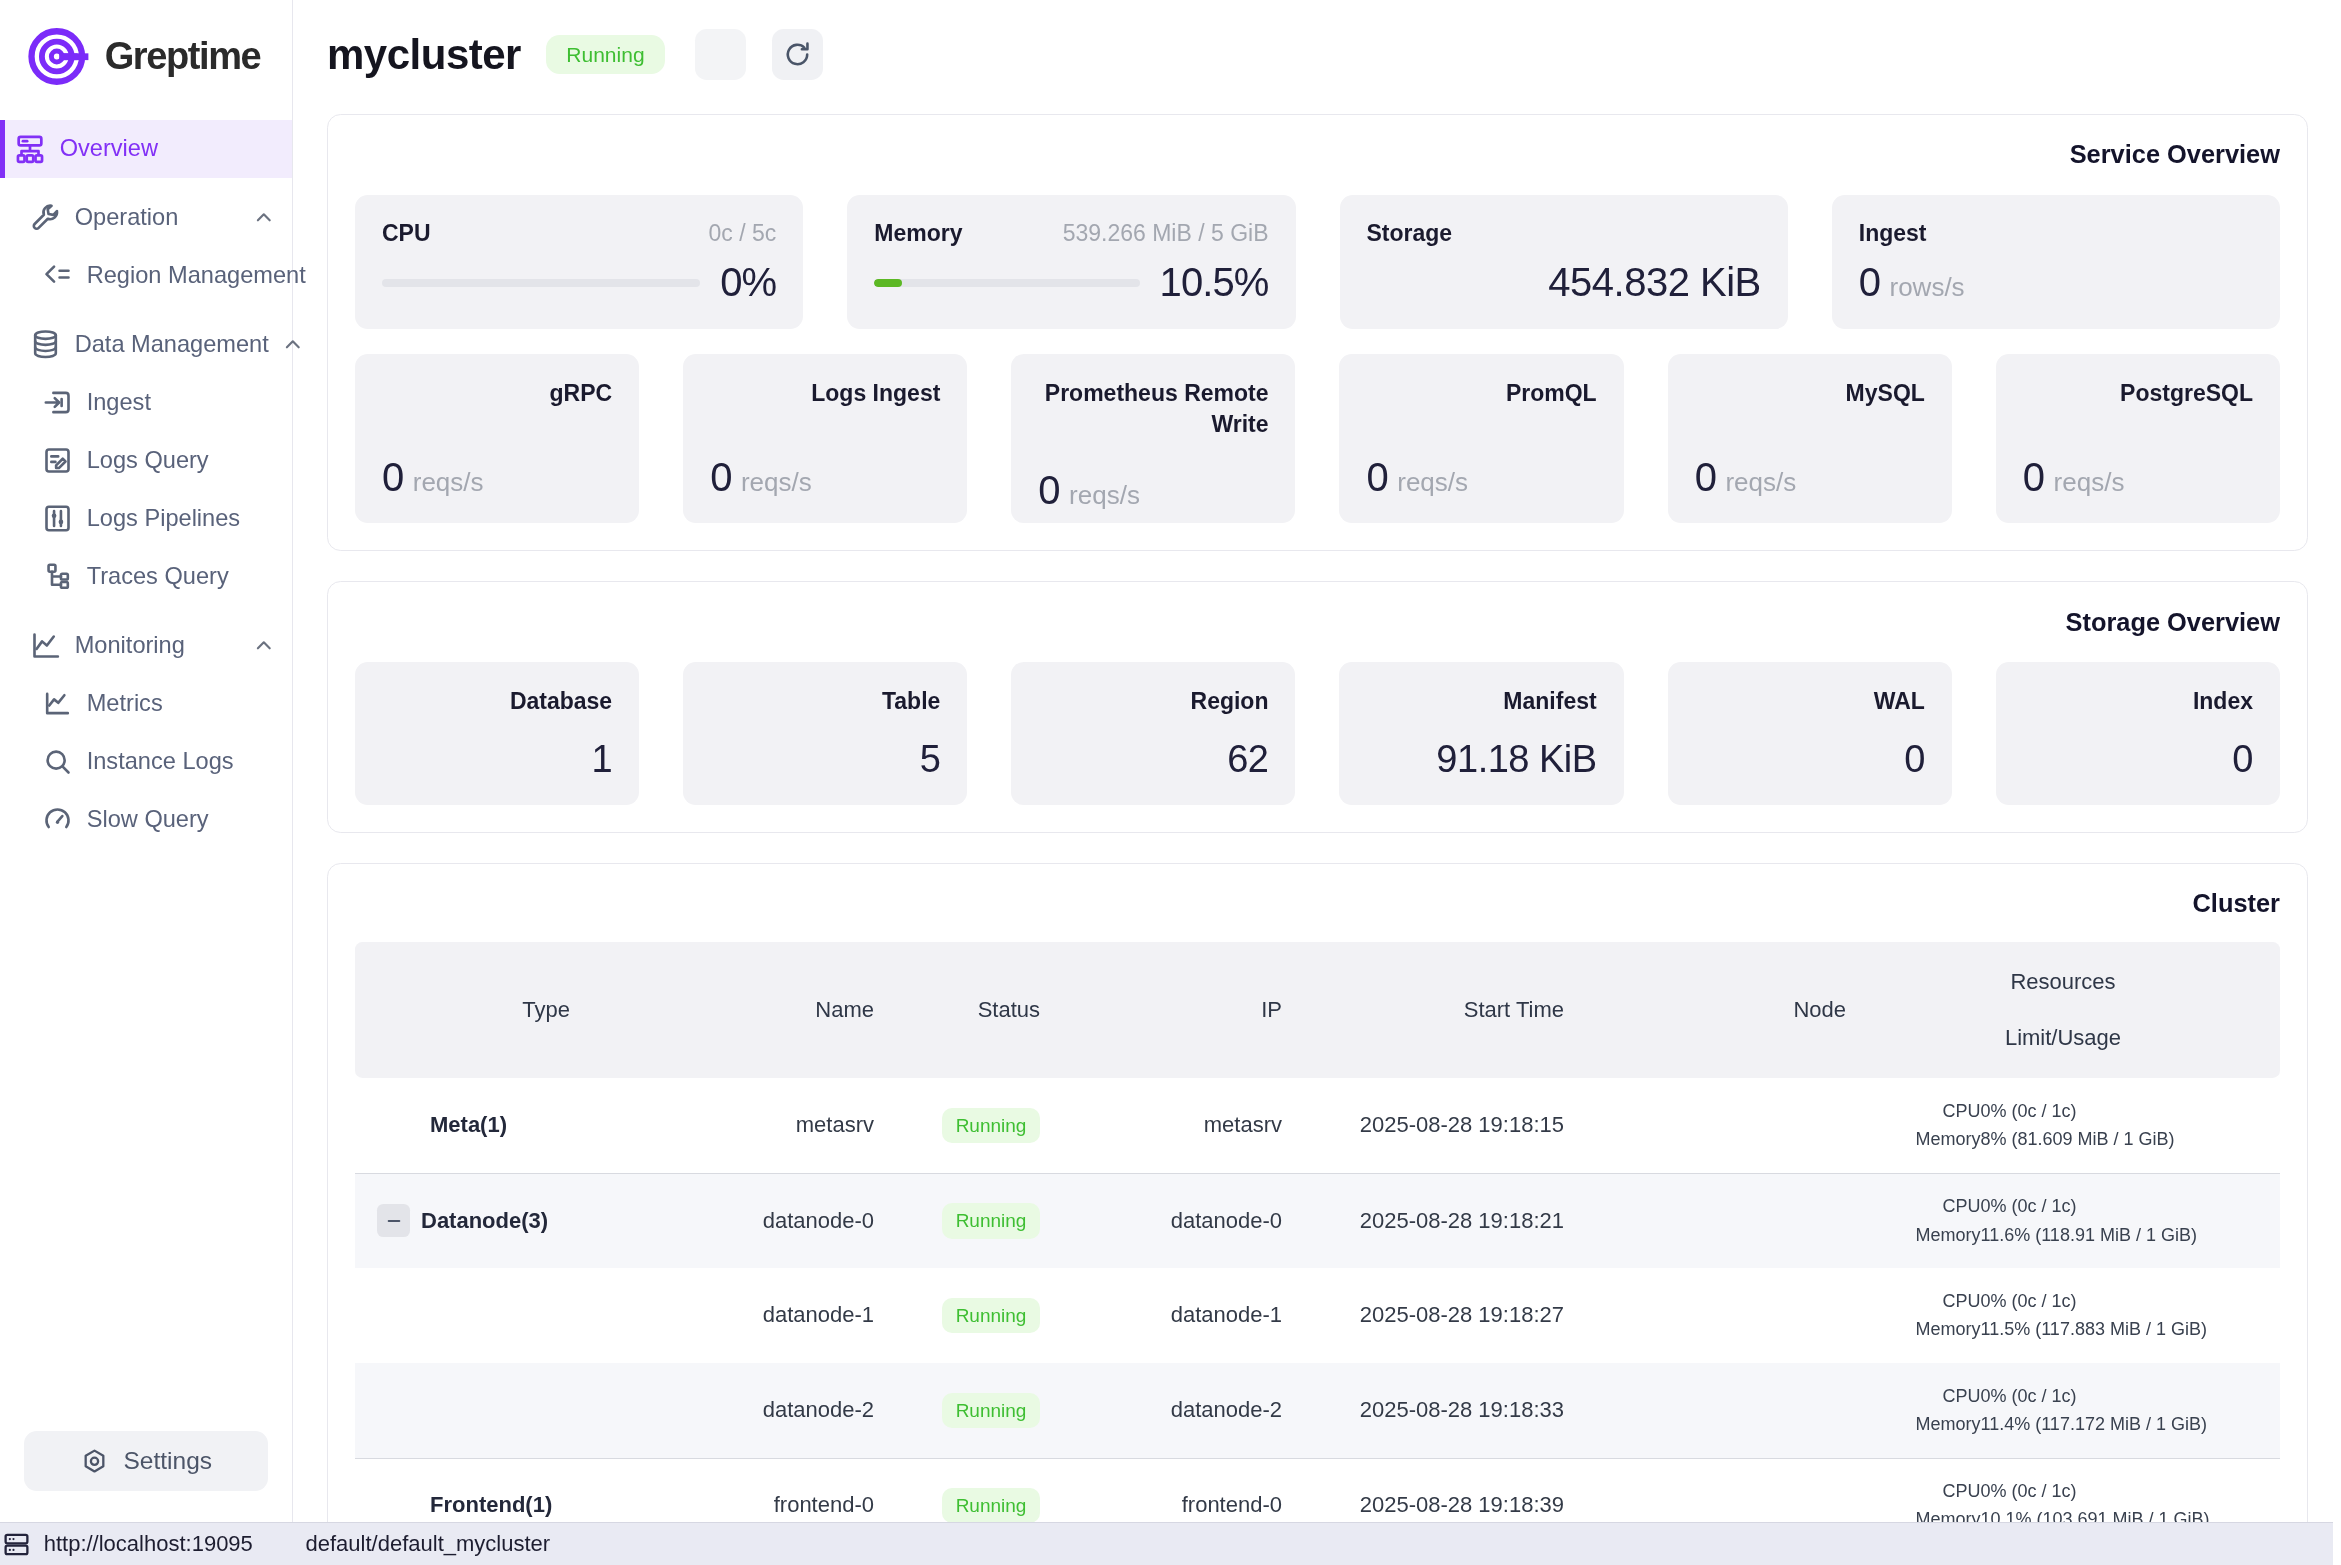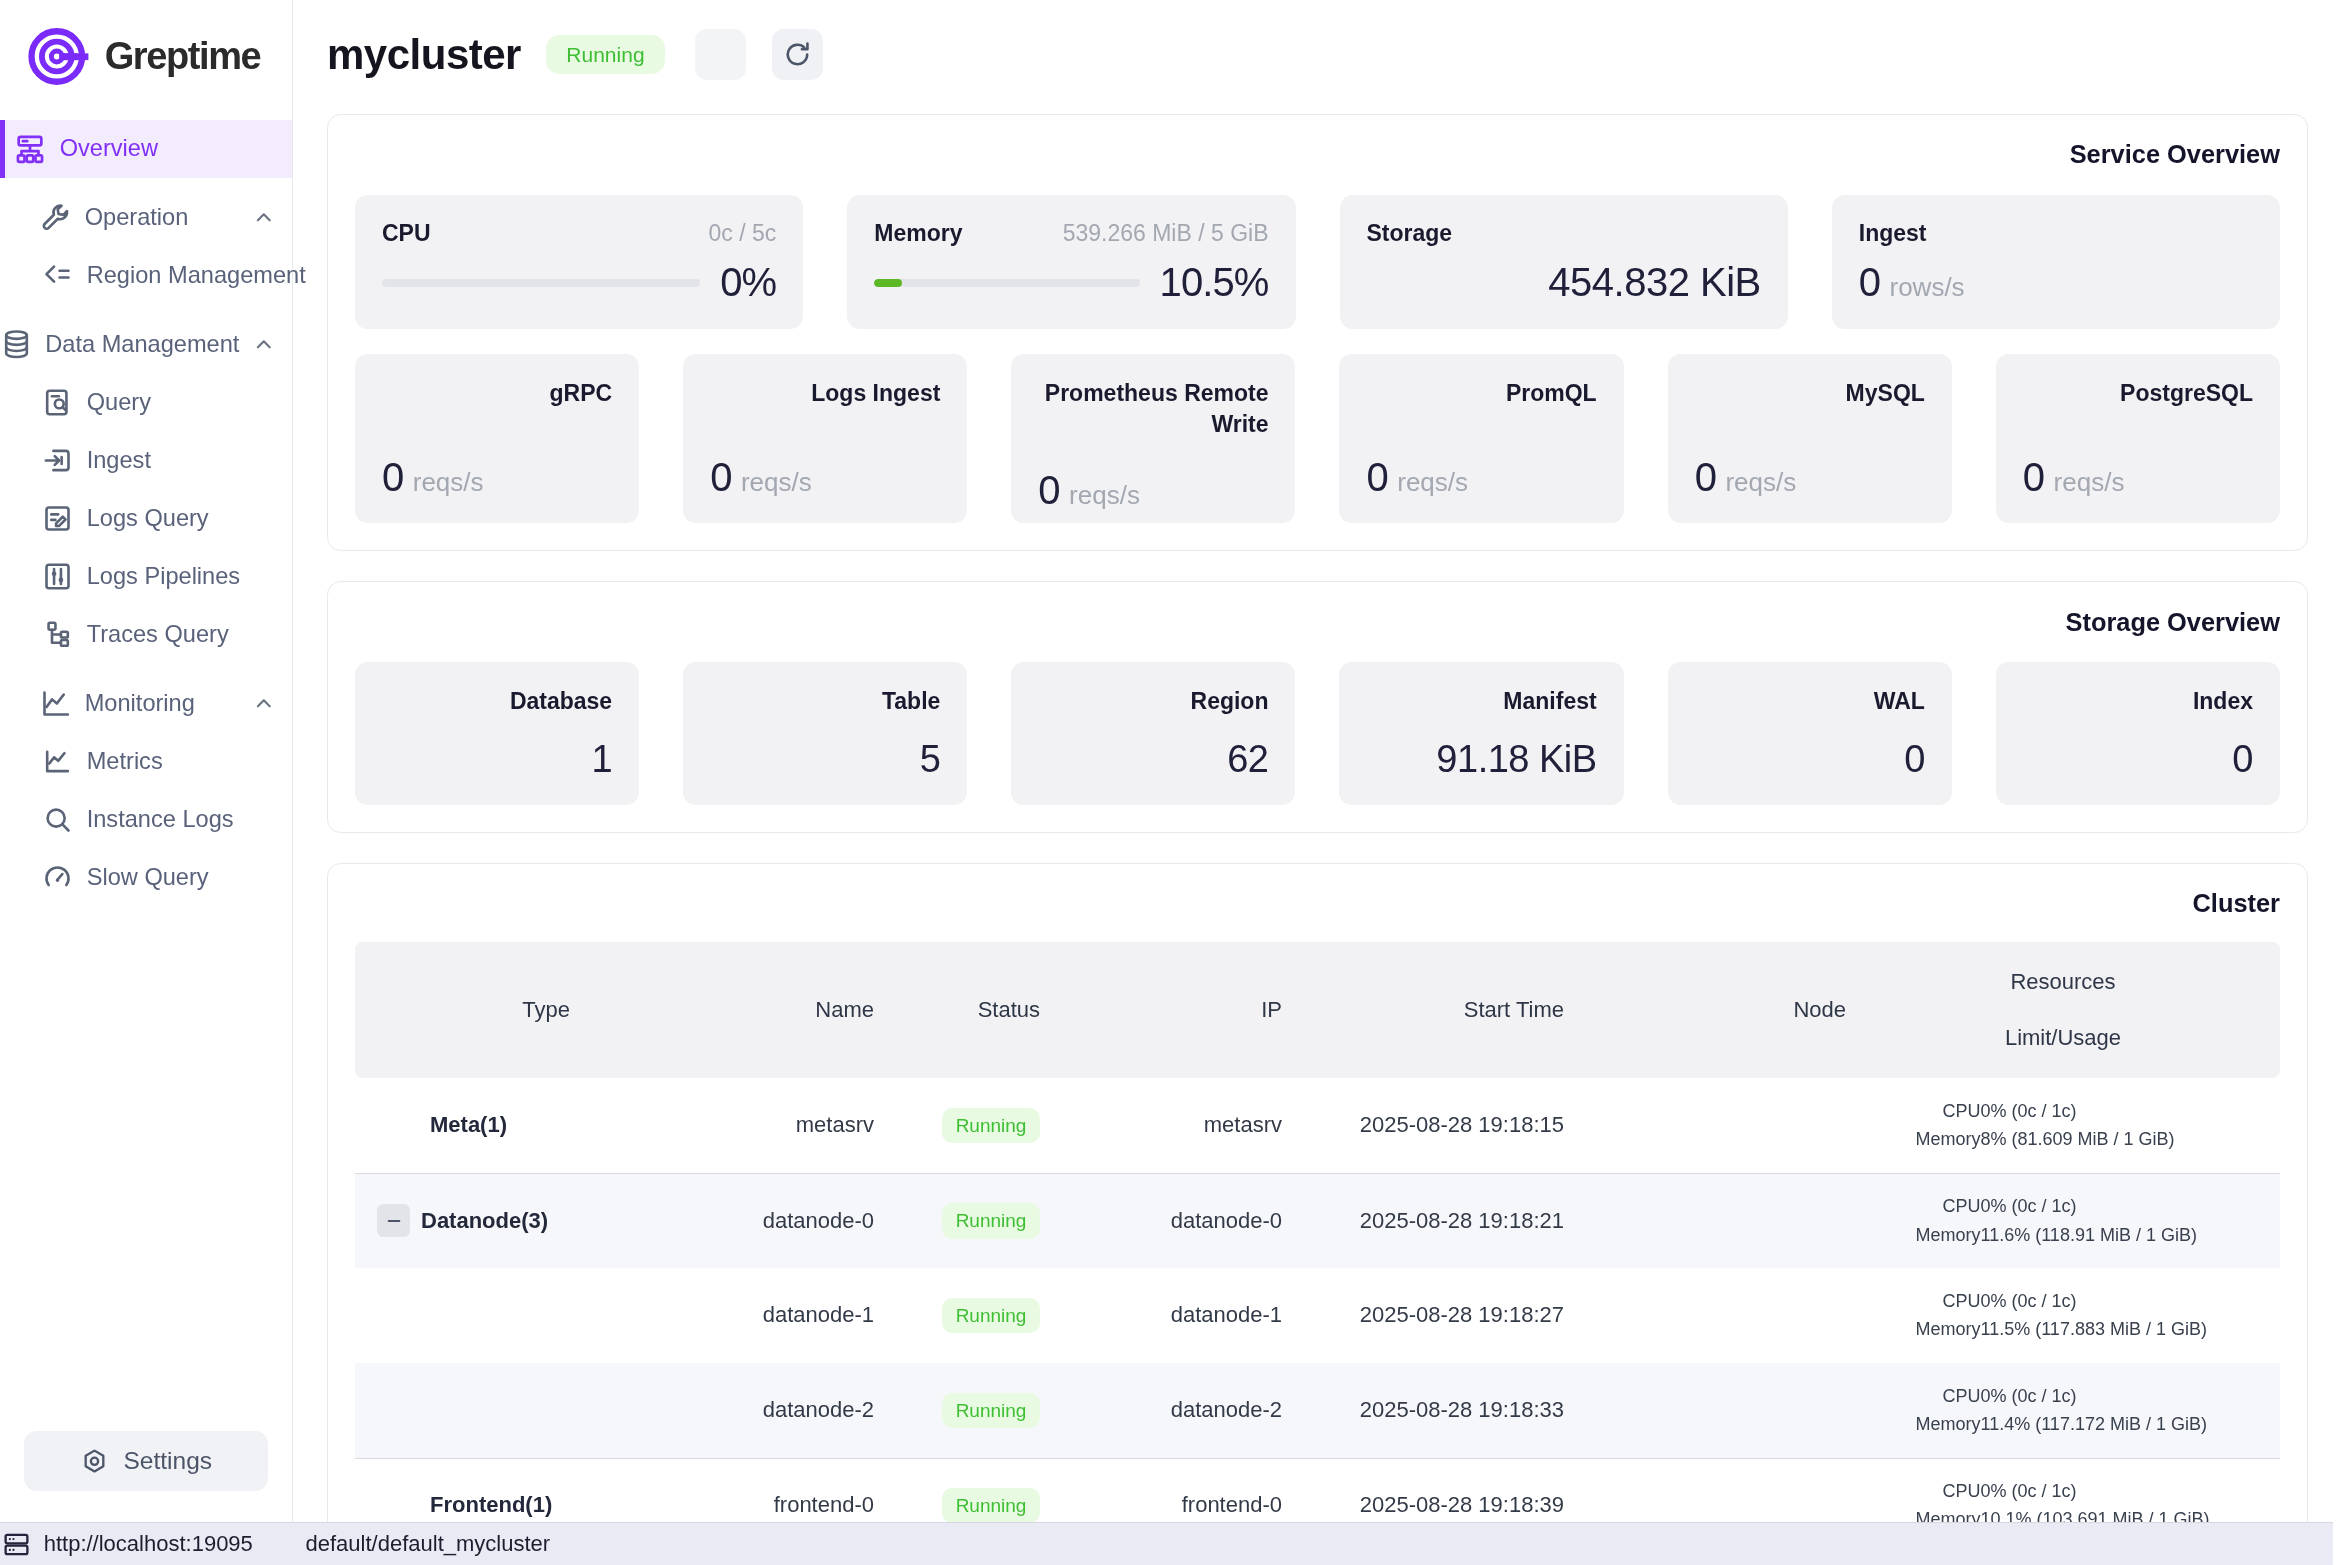--- a/index.html
+++ b/index.html
@@ -15,21 +15,21 @@
     padding-bottom:75px; position:relative; z-index:2;
   }
   .logo { display:flex; align-items:center; gap:12.7px; padding:23.6px 0 9px 27px; }
   .logo-text { font-size:38px; font-weight:800; color:#2b2b2b; letter-spacing:-1.4px; }
   .nav { margin-top:22px; display:flex; flex-direction:column; }
   .nav-item {
     height:58px; display:flex; align-items:center; gap:12.7px; cursor:pointer;
     color:#59627a; font-size:23.6px; border-left:5.4px solid transparent;
     padding-left:27px; padding-right:16.3px;
   }
-  .nav-item.section { padding-left:34px; margin-top:11px;justify-content:flex-end; }
+  .nav-item.section { padding-left:24px; margin-top:11px; }
   .nav-item.active {
     background:#f2ecfd; color:#8230f6; border-left-color:#8230f6; font-weight:500;padding-left:8px;
   }
   .nav-item.active svg { color:#8230f6; }
   .nav-item svg { color:#5b6477; flex:0 0 auto; }
   .nav-item .chev { margin-left:auto; color:#6b7280; }
   .nav-label { white-space:nowrap; }
   .settings-wrap { margin-top:auto; padding:0 23.6px; }
   .settings-btn {
     width:100%; height:60px; background:#f1f2f5; border:none; border-radius:12.7px;
@@ -166,29 +166,20 @@
         <path d="M4.5 5.2v4.4c0 1.5 3.4 2.7 7.5 2.7s7.5-1.2 7.5-2.7V5.2"></path>
         <path d="M4.5 9.6v4.4c0 1.5 3.4 2.7 7.5 2.7s7.5-1.2 7.5-2.7V9.6"></path>
         <path d="M4.5 14v4.4c0 1.5 3.4 2.7 7.5 2.7s7.5-1.2 7.5-2.7V14"></path>
       </svg>
       <span class="nav-label">Data Management</span>
       <svg class="chev" width="23.6" height="23.6" viewBox="0 0 24 24" fill="none" stroke="currentColor" stroke-width="2.2" stroke-linecap="round" stroke-linejoin="round">
           <path d="M6 14.5l6-6 6 6"></path>
         </svg>
     </div>
 
-    <div class="nav-item" style="padding-left:36px">
-      <svg width="33" height="33" viewBox="0 0 24 24" fill="none" stroke="currentColor" stroke-width="1.9" stroke-linecap="round" stroke-linejoin="round">
-        <rect x="4.5" y="3.5" width="14" height="17" rx="1.8"></rect>
-          <path d="M8 7.5h5"></path>
-        <circle cx="13.3" cy="13" r="3.2"></circle>
-          <path d="M15.6 15.3 18 17.7"></path>
-      </svg>
-      <span class="nav-label">Query</span>
-    </div>
 
     <div class="nav-item" style="padding-left:36px">
       <svg width="33" height="33" viewBox="0 0 24 24" fill="none" stroke="currentColor" stroke-width="1.9" stroke-linecap="round" stroke-linejoin="round">
         <path d="M9 5h9a2 2 0 0 1 2 2v10a2 2 0 0 1-2 2H9"></path>
         <path d="M3.5 12h9.5M10 8.8 13.2 12 10 15.2"></path>
           <path d="M15 9.5v5"></path>
       </svg>
       <span class="nav-label">Ingest</span>
     </div>
 

